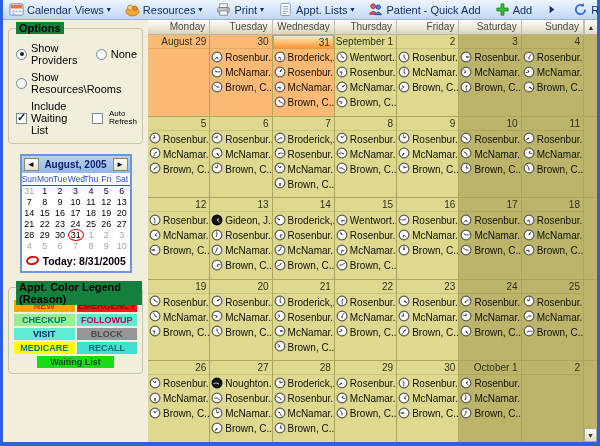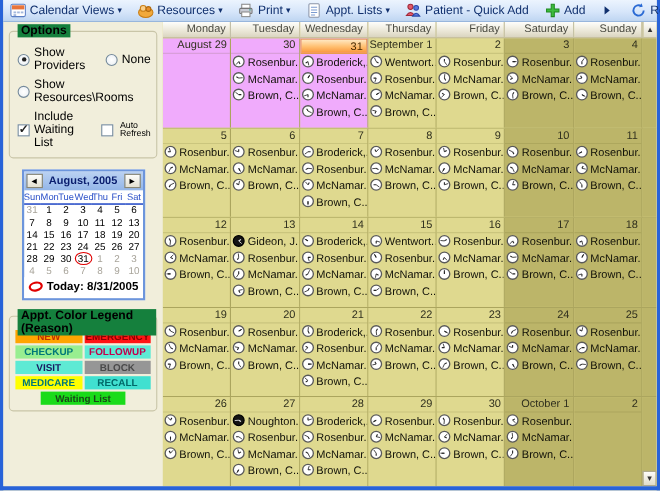--- a/index.html
+++ b/index.html
@@ -82,21 +82,21 @@
     border-right:1px solid #C3BFA8; border-bottom:1px solid #B9B49C;
     font-size:10px; color:#4A4A40; text-align:right; padding:1px 4px 0 0; }
   .scrolltop { width:13px; flex:0 0 13px; background:linear-gradient(180deg,#FDFDFA,#E0DCC9); border-bottom:1px solid #B9B49C;
     display:flex; align-items:center; justify-content:center; font-size:7px; color:#333; border-left:1px solid #C3BFA8; }
   .cal-body { flex:1; display:flex; flex-direction:column; }
   .cal-row { flex:1; display:flex; border-bottom:1px solid #ABA55E; }
   .cal-row:last-child { border-bottom:none; }
   .cell { flex:1; border-right:1px solid #ABA55E; overflow:hidden; display:flex; flex-direction:column; }
   .cell.weekday { background:#DFD98F; }
   .cell.weekend { background:#BCB569; }
-  .cell.out { background:#f0abfc; }
+  .cell.out { background:#fdba74; }
   .dstrip { height:14px; flex:0 0 14px; text-align:right; padding:1px 3px 0 0; font-size:10px; color:#30301E; border-bottom:1px solid rgba(90,85,30,.15); white-space:nowrap; }
   .cell.today .dstrip { background:linear-gradient(180deg,#FFE9C4,#FFBE6E 55%,#F9963C); border:1px solid #E89B38; color:#4A2A00; }
   .appts { padding:1px 0 0 1px; }
   .appt { display:flex; align-items:center; gap:2px; height:15px; white-space:nowrap; overflow:hidden; }
   .appt svg { width:12px; height:12px; flex:0 0 12px; }
   .appt .aname { font-size:10px; color:#101008; overflow:hidden; }
   .scrollcol { position:absolute; right:0; top:15px; bottom:0; width:13px; pointer-events:auto; }
   .scrollbtn { position:absolute; right:0; width:13px; height:14px; background:linear-gradient(180deg,#FDFDFA,#E0DCC9);
     border:1px solid #ACA890; display:flex; align-items:center; justify-content:center; font-size:7px; color:#333; }
   .scrollbtn.down { bottom:0; }

